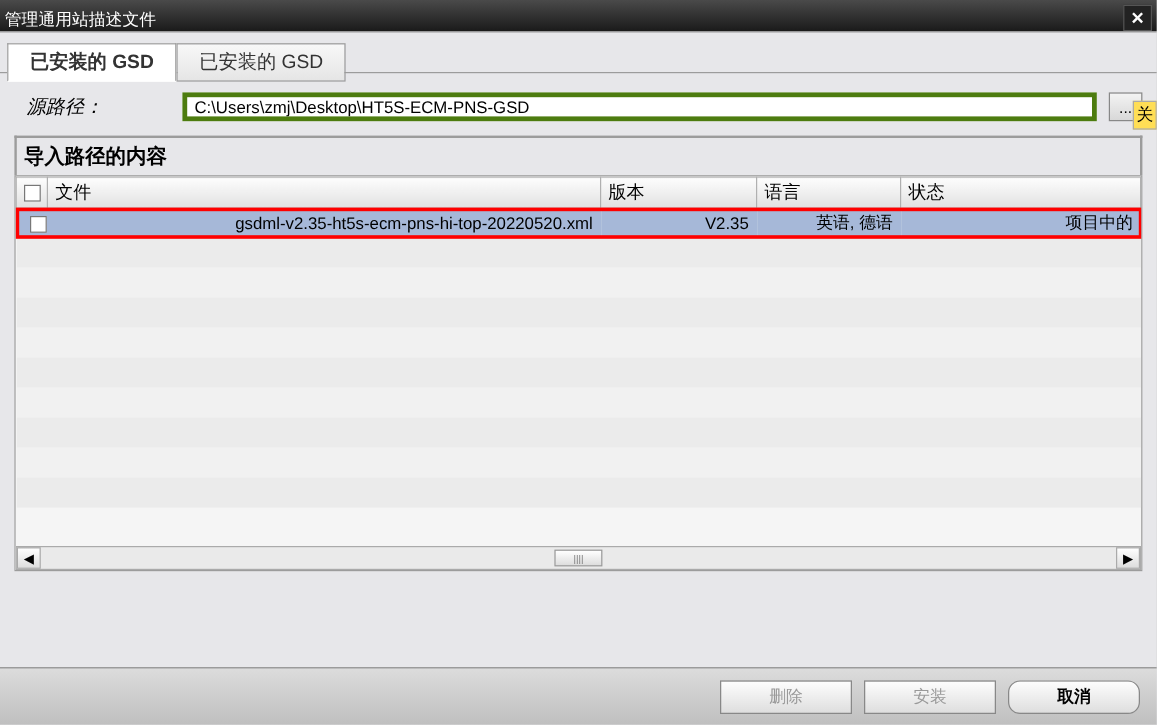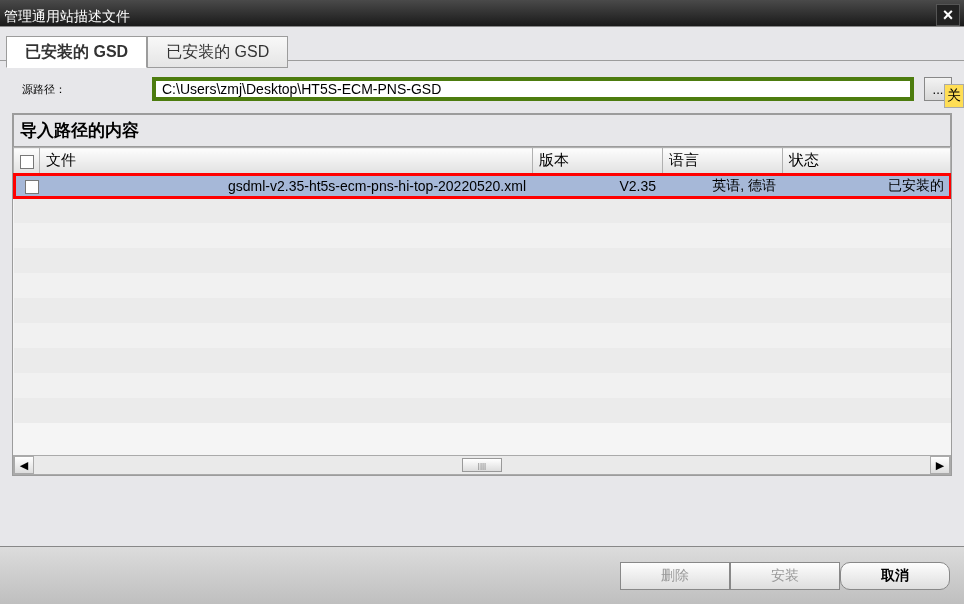--- a/index.html
+++ b/index.html
@@ -7,47 +7,47 @@
     .window { width: 964px; height: 604px; }
     .titlebar { background: linear-gradient(#4a4a4a, #1a1a1a); height: 26px; display: flex; align-items: flex-end; padding: 0 4px; color: #fff; font-size: 14px; }
     .titlebar-title { flex: 1; font-weight: normal; }
     .close-btn { width: 24px; height: 22px; background: #222; color: #fff; display: flex; align-items: center; justify-content: center; font-weight: bold; font-size: 18px; border: 1px solid #555; cursor: pointer; }
     .body { background: #e7e7ea; width: 964px; height: 578px; border-top: 1px solid #888; position: relative; }
     .clip-label { position: absolute; right: 0; top: 57px; background: #ffde55; border: 1px solid #aaa; padding: 2px 2px; font-size: 14px; z-index: 3; }
     .tabs { display: flex; align-items: center; height: 34px; padding-left: 6px; padding-top: 14px; gap: 0; border-bottom: 1px solid #9c9c9c; position: relative; }
     .tab { padding: 5px 18px 4px 18px; font-size: 16px; border: 1px solid #9c9c9c; background: linear-gradient(#f8f8f8,#e5e5e5); cursor: pointer; position: relative; top: 1px; color: #333; }
     .tab.active { background: #fff; font-weight: bold; border-bottom: 1px solid #fff; z-index: 2; }
     .form-row { display: flex; align-items: center; padding: 16px 12px 12px 22px; gap: 10px; }
-    .form-label { font-size: 11px; width: 120px; }
+    .form-label { font-size: 16px; width: 120px; font-style: italic; }
     .form-input { flex: 1; height: 24px; border: 4px solid #4d7c0f; background: #fff; padding: 2px 6px; font-size: 14px; }
     .browse-btn { width: 28px; height: 24px; border: 1px solid #888; background: linear-gradient(#f3f3f3,#d8d8d8); font-size: 13px; cursor: pointer; display: flex; align-items: center; justify-content: center; }
     .section { margin: 0 12px; border-radius: 23px; }
     .section-title { font-size: 17px; font-weight: bold; padding: 4px 6px 4px 6px; border-top: 2px solid #9c9c9c; border-left: 2px solid #9c9c9c; border-right: 2px solid #9c9c9c; background: #e7e7ea; }
     .table-wrap { border: 1px solid #9c9c9c; background: #f5f5f5; height: 330px; overflow: hidden; position: relative; }
     table { width: 100%; border-collapse: collapse; }
     thead th { background: linear-gradient(#fdfdfd,#e1e1e1); border: 1px solid #b0b0b0; text-align: left; font-weight: normal; font-size: 15px; padding: 3px 6px; height: 24px; }
     th.chk, td.chk { width: 26px; text-align: center; padding: 0; }
     .ckbox { width: 14px; height: 14px; border: 1px solid #777; background: #fff; display: inline-block; vertical-align: middle; }
     tbody td { border: 1px solid transparent; font-size: 14px; padding: 3px 6px; height: 24px; }
     tr.highlight { background: #a6b8d8; outline: 3px solid #ff0000; outline-offset: -2px; }
     tr.highlight td { border-top: 0; border-bottom: 0; text-align: right; }
     tr.empty td { border: 0; height: 25px; background: #f1f1f1; }
     tr.empty:nth-child(even) td { background: #ebebeb; }
     .scroll-h { position: absolute; left: 0; right: 0; bottom: 0; height: 20px; background: #eaeaea; border: 1px solid #aaa; display: flex; }
     .scroll-btn { width: 20px; height: 100%; background: linear-gradient(#fff,#ddd); border: 1px solid #aaa; display: flex; align-items: center; justify-content: center; font-size: 11px; cursor: pointer; }
     .scroll-track { flex: 1; display: flex; align-items: center; justify-content: center; }
     .scroll-thumb { width: 40px; height: 14px; background: linear-gradient(#fff,#ddd); border: 1px solid #999; display: flex; align-items: center; justify-content: center; font-size: 8px; color: #777; }
-    .footer { position: absolute; bottom: 0; left: 0; right: 0; height: 58px; background: linear-gradient(#dcdcdc,#bfbfbf); border-top: 1px solid #888; display: flex; align-items: center; justify-content: flex-end; padding-right: 14px; }
+    .footer { position: absolute; bottom: 0; left: 0; right: 0; height: 48px; background: linear-gradient(#dcdcdc,#bfbfbf); border-top: 1px solid #888; display: flex; align-items: center; justify-content: flex-end; padding-right: 14px; gap: 10px; }
     .btn { width: 110px; height: 28px; border: 1px solid #888; background: linear-gradient(#fdfdfd,#dedede); font-size: 14px; cursor: pointer; color: #555; }
     .btn.disabled { color: #999; }
     .btn.primary { color: #000; font-weight: bold; border-radius: 10px; }
     .col-file { width: auto; margin-top: 44px; }
     .col-ver { width: 130px; }
     .col-lang { width: 120px; }
-    .col-stat { width: 168px; }
+    .col-stat { width: 200px; }
   </style>
 </head>
 <body>
 
 <div class="window">
   <div class="titlebar">
     <span class="titlebar-title">管理通用站描述文件</span>
     <div class="close-btn">×</div>
   </div>
   <div class="body">
@@ -76,21 +76,21 @@
               <th class="col-lang">语言</th>
               <th class="col-stat">状态</th>
             </tr>
           </thead>
           <tbody>
             <tr class="highlight">
               <td class="chk"><span class="ckbox"></span></td>
               <td>gsdml-v2.35-ht5s-ecm-pns-hi-top-20220520.xml</td>
               <td>V2.35</td>
               <td>英语, 德语</td>
-              <td>已安装的</td>
+              <td>项目中的</td>
             </tr>
             <tr class="empty">
                 <td colspan="5"></td>
               </tr>
             <tr class="empty">
                 <td colspan="5"></td>
               </tr>
             <tr class="empty">
                 <td colspan="5"></td>
               </tr>

